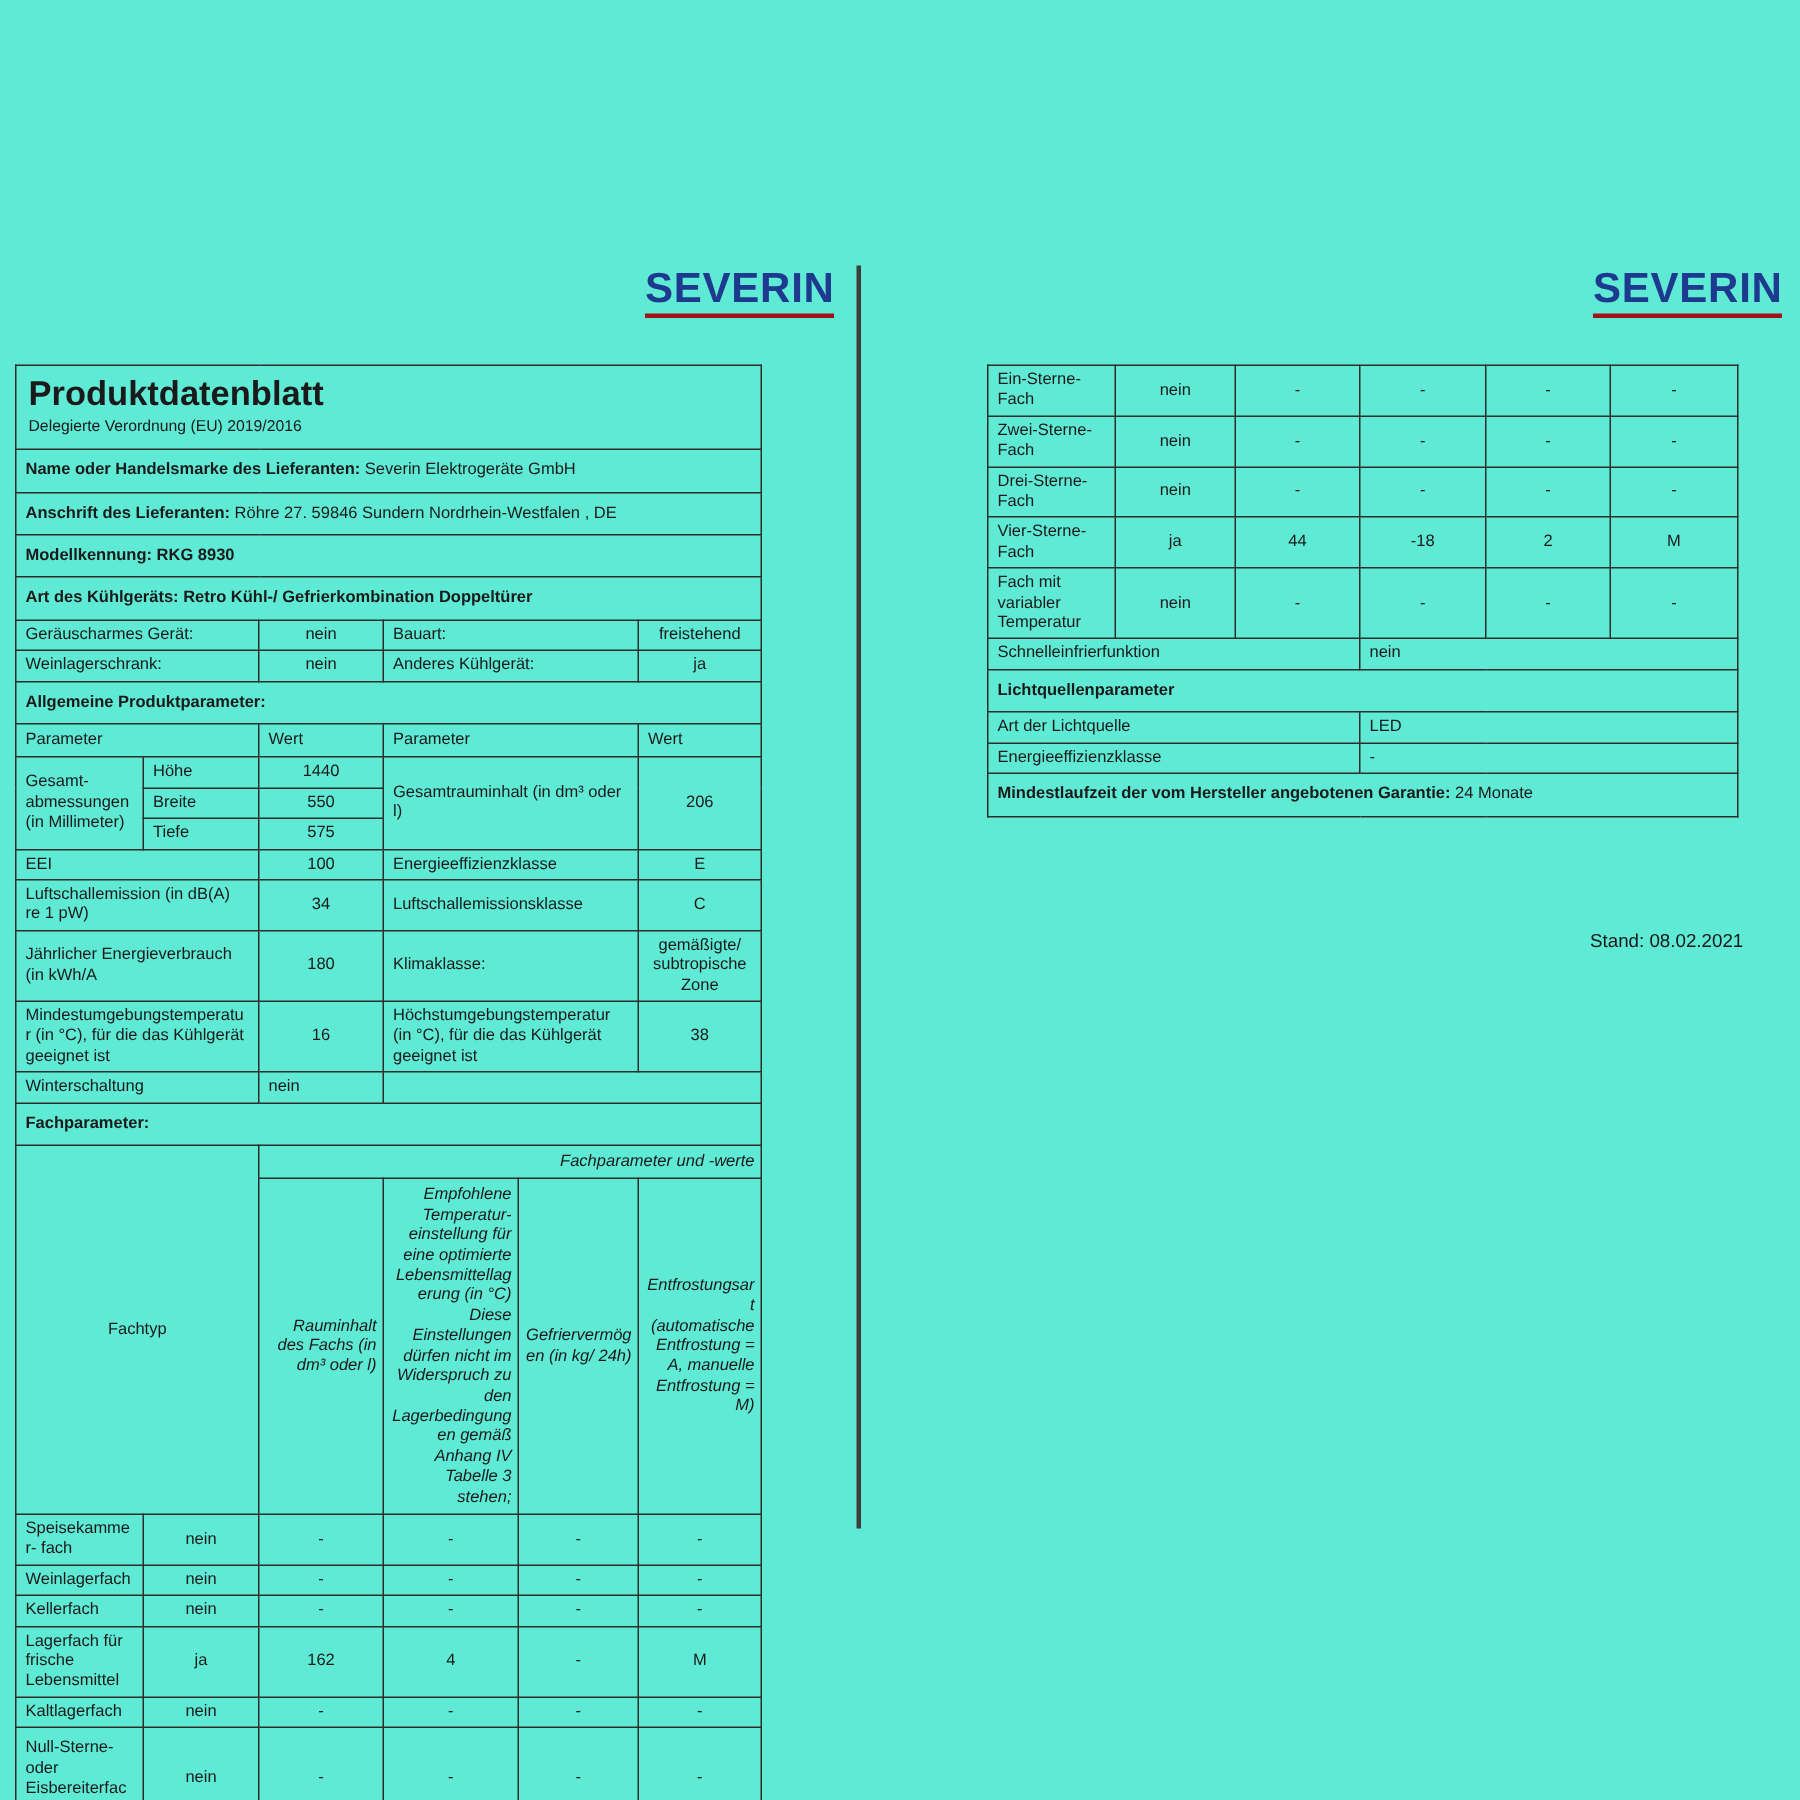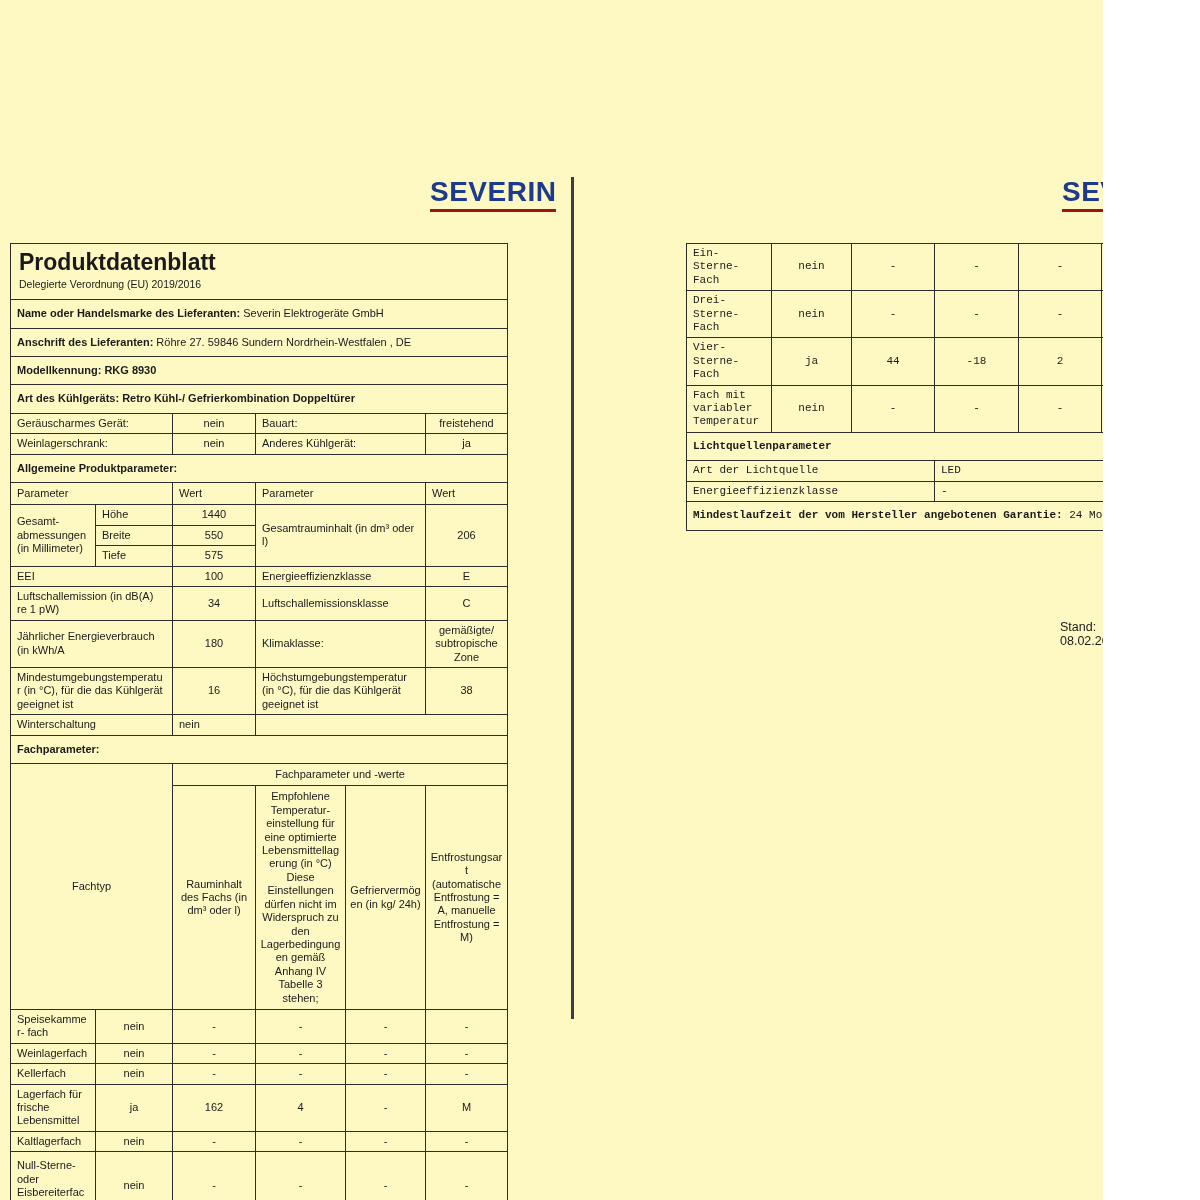--- a/index.html
+++ b/index.html
@@ -1,48 +1,48 @@
 <!DOCTYPE html>
 <html><head>
 <meta charset="utf-8">
 <style>
   html, body { margin:0; padding:0; }
   body {
     width:1200px; height:1200px; background:#ffffff;
     font-family:"Liberation Sans", sans-serif; color:#1a1a1a;
   }
-  .page { position:relative; width:1103px; height:1200px; background:#fef9c3; overflow:hidden; }
+  .page { position:relative; width:1200px; height:1200px; background:#5eead4; overflow:hidden; }
 
   
   .logo {
     position:absolute; display:inline-block;
     font-weight:bold; font-size:28px; line-height:1; letter-spacing:0.5px;
     color:#1d3a8f; border-bottom:3px solid #a21319; padding-bottom:3px;
   }
   .logo-left  { left:430px; top:178px; }
   .logo-right { left:1062px; top:178px; }
 
   
   .divider { position:absolute; left:571px; top:177px; width:3px; height:842px; background:#3d3d3d; }
 
   
   .left-col  { position:absolute; left:10px;  top:243px; width:497px; }
-  .right-col { position:absolute; left:686px; top:243px; width:500px;font-family:Liberation Mono, monospace; }
+  .right-col { position:absolute; left:658px; top:243px; width:500px; }
 
   table { border-collapse:collapse; table-layout:fixed; width:100%; }
   td {
     border:1px solid #2d2d2d; padding:3px 6px;
     font-size:11px; line-height:1.22; vertical-align:middle;
     word-wrap:break-word; overflow-wrap:break-word;
   }
   .b { font-weight:bold;margin-top:34px; }
   .c { text-align:center; }
   .pad6 { padding-top:7px; padding-bottom:7px; }
   .pad4 { padding-top:4px; padding-bottom:4px; }
-  .hdrcell { text-align:center; padding:4px 4px; }
+  .hdrcell { text-align:right; padding:4px 4px;font-style:italic; }
 
   .title-cell { padding:6px 8px 8px 8px; }
   .doc-title { font-size:23px; font-weight:bold; line-height:1.1; margin:0 0 3px 0; }
   .doc-subtitle { font-size:10.5px; }
 
   .stand { position:absolute; left:1044px; top:620px; font-size:12.5px; color:#1a1a1a;margin-left:16px; }
 </style>
 </head>
 <body>
 
@@ -239,20 +239,28 @@
       <tbody>
           <tr>
         <td>Ein-Sterne-Fach</td>
         <td class="c">nein</td>
         <td class="c">-</td>
         <td class="c">-</td>
         <td class="c">-</td>
         <td class="c">-</td>
       </tr>
       <tr>
+        <td>Zwei-Sterne-Fach</td>
+        <td class="c">nein</td>
+        <td class="c">-</td>
+        <td class="c">-</td>
+        <td class="c">-</td>
+        <td class="c">-</td>
+      </tr>
+      <tr>
         <td>Drei-Sterne-Fach</td>
         <td class="c">nein</td>
         <td class="c">-</td>
         <td class="c">-</td>
         <td class="c">-</td>
         <td class="c">-</td>
       </tr>
       <tr>
         <td>Vier-Sterne-Fach</td>
         <td class="c">ja</td>
@@ -264,20 +272,24 @@
       <tr>
         <td>Fach mit variabler Temperatur</td>
         <td class="c">nein</td>
         <td class="c">-</td>
         <td class="c">-</td>
         <td class="c">-</td>
         <td class="c">-</td>
       </tr>
 
       <tr>
+        <td colspan="3">Schnelleinfrierfunktion</td>
+        <td colspan="3">nein</td>
+      </tr>
+      <tr>
         <td colspan="6" class="b pad6">Lichtquellenparameter</td>
       </tr>
       <tr>
         <td colspan="3">Art der Lichtquelle</td>
         <td colspan="3">LED</td>
       </tr>
       <tr>
         <td colspan="3">Energieeffizienzklasse</td>
         <td colspan="3">-</td>
       </tr>

